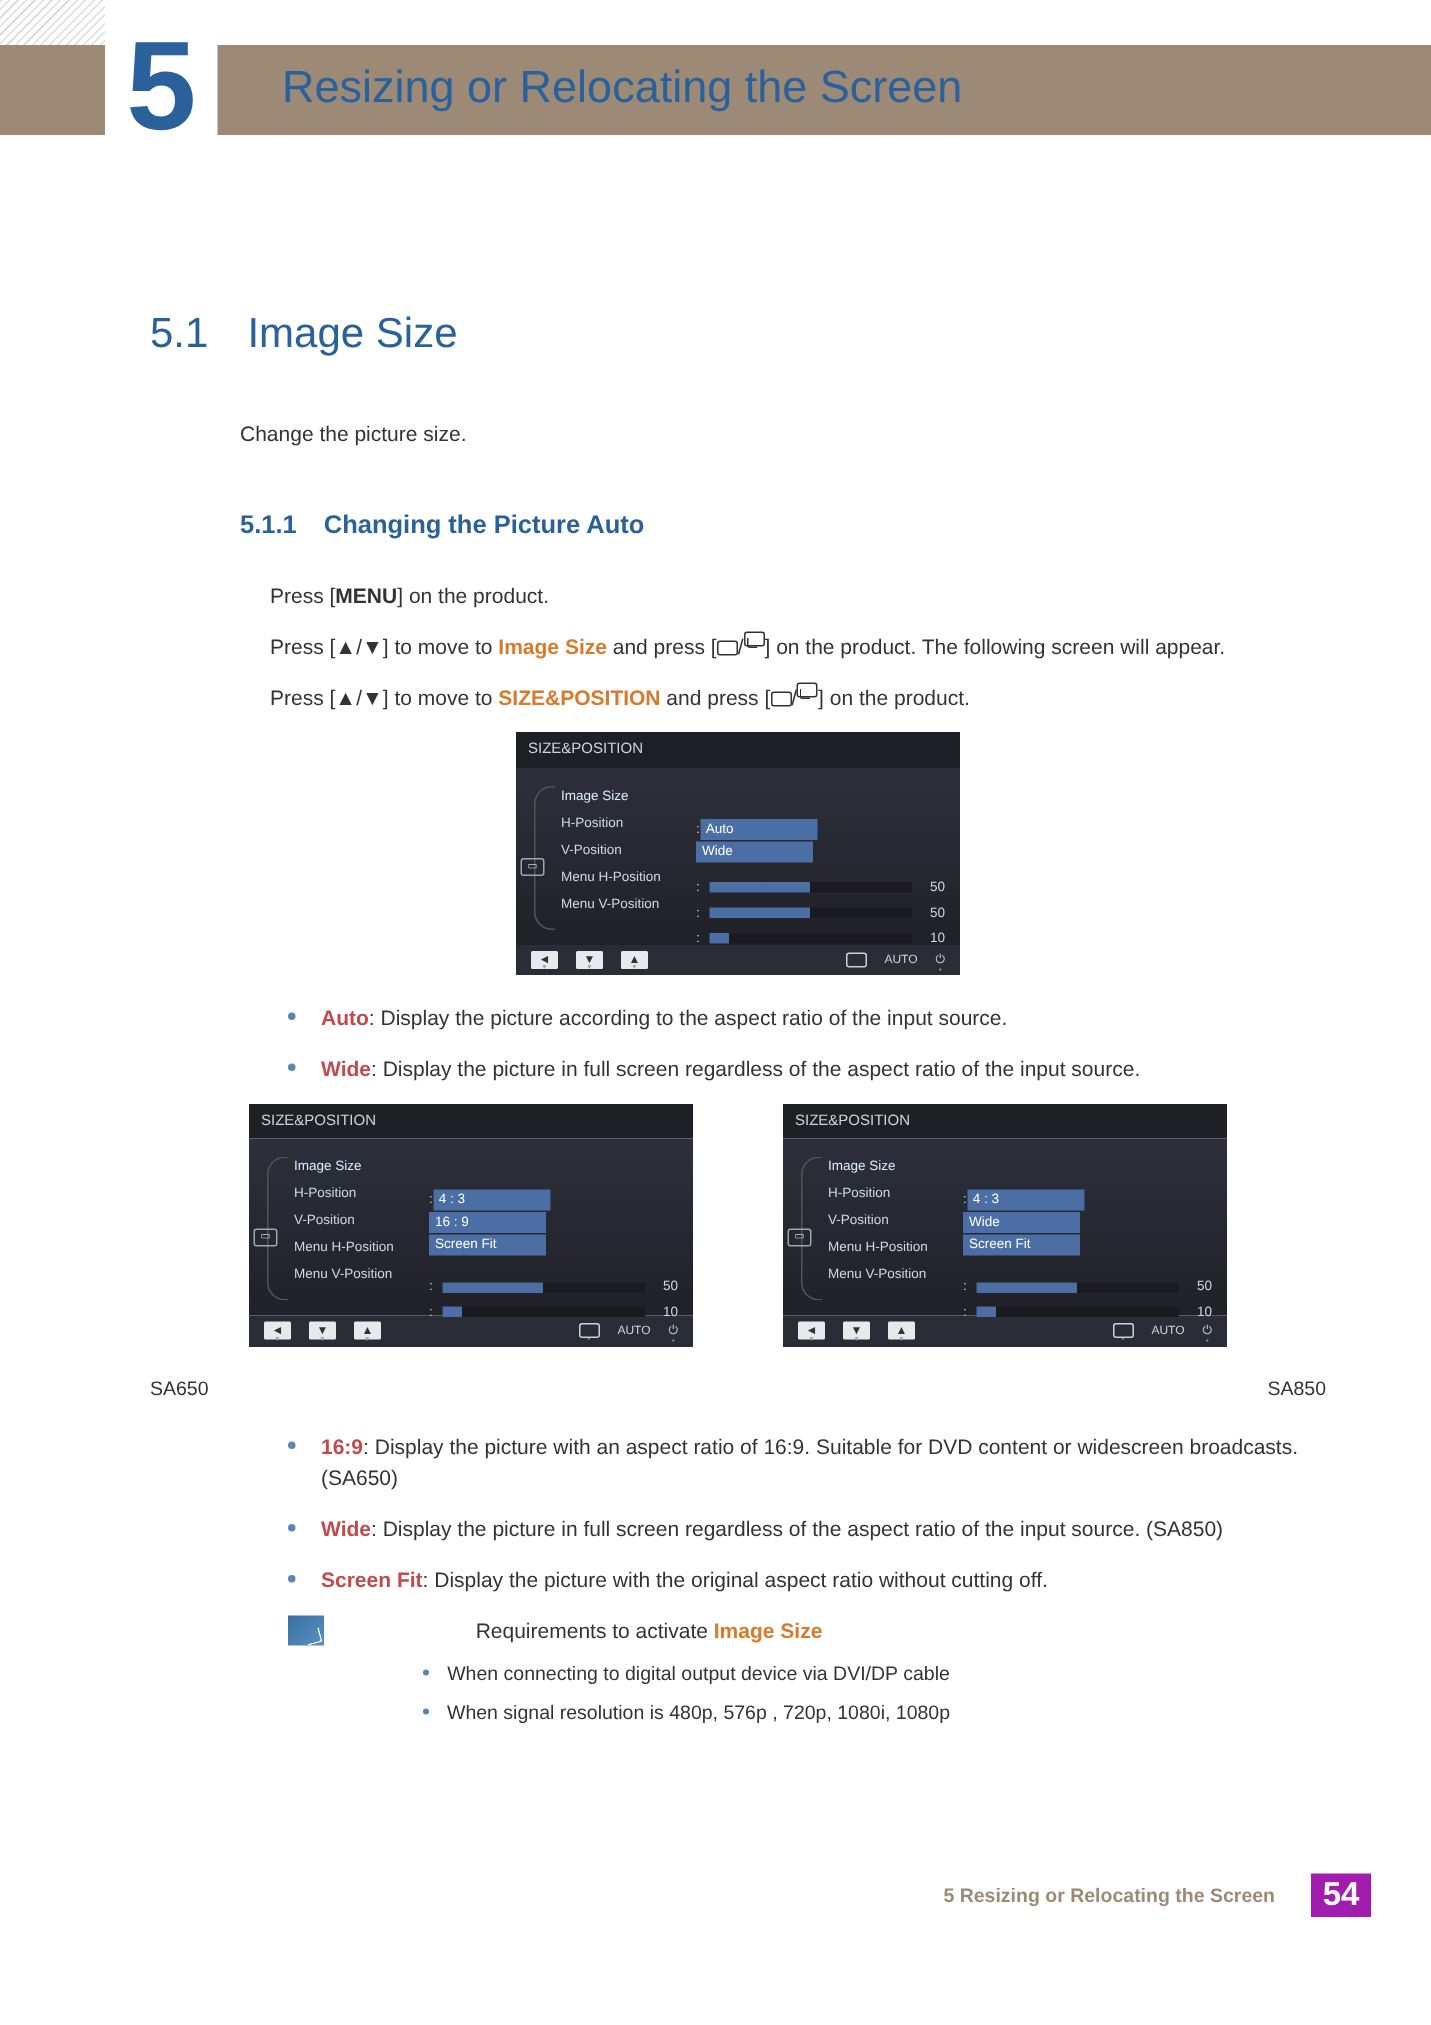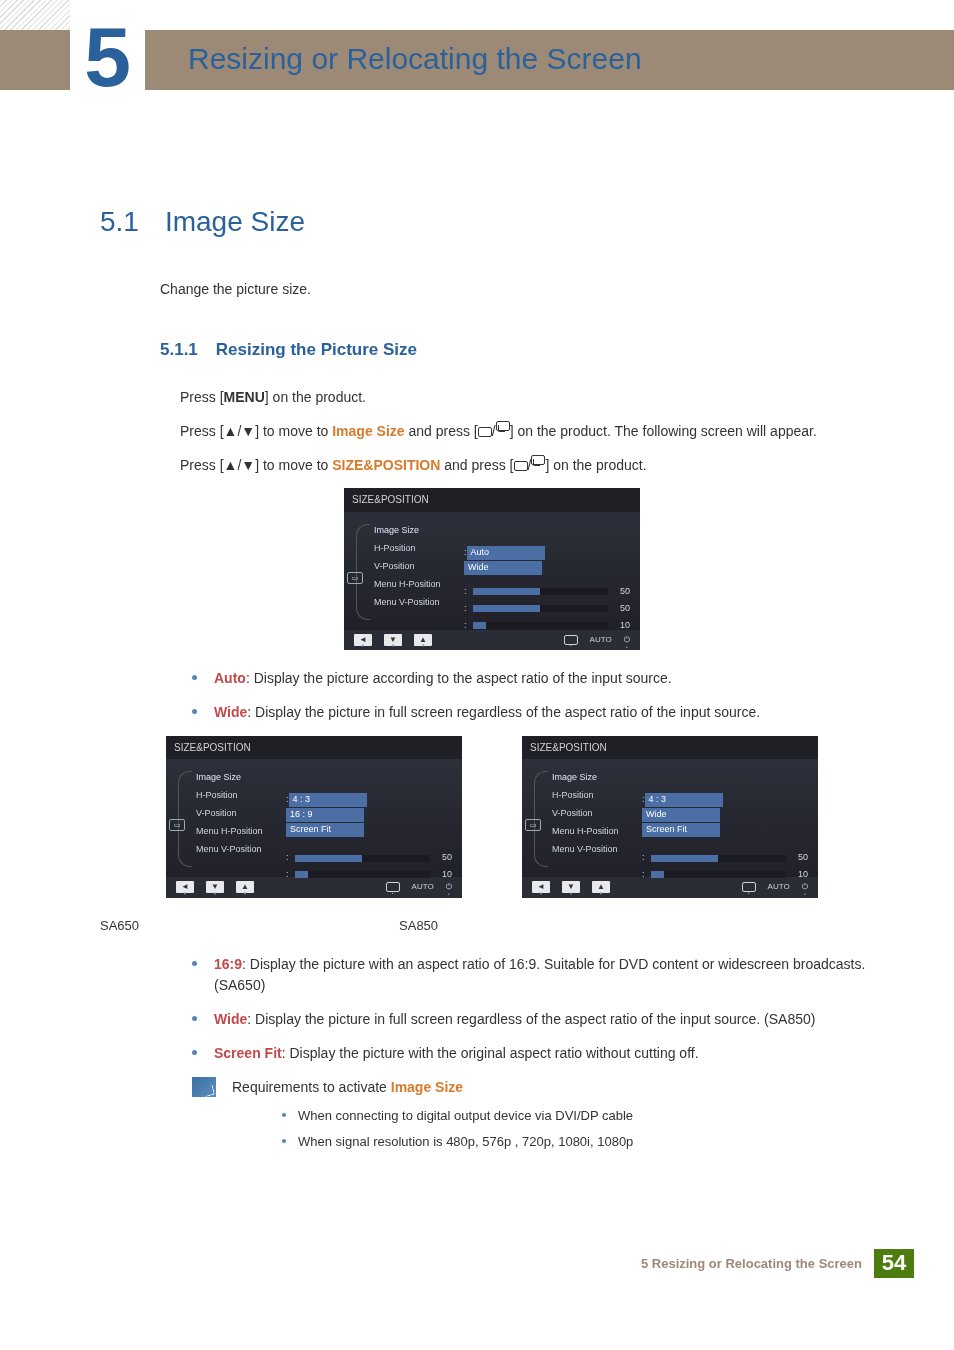--- a/index.html
+++ b/index.html
@@ -40,35 +40,35 @@
   .sliderrow { display: flex; align-items: center; gap: 6px; margin: 3px 0; }
   .slider { flex: 1; height: 7px; background: #1a1a20; position: relative; }
   .slider .fill { position: absolute; left: 0; top: 0; bottom: 0; background: #4b6ea5; }
   .sval { width: 16px; text-align: right; }
   .osd-footer { background: #2b2d36; display: flex; padding: 4px 10px; gap: 6px; align-items: center; font-size: 8px; }
   .fbtn { width: 18px; height: 12px; background: #e8e9ec; border-radius: 1px; display:flex; align-items:center; justify-content:center; color:#333; margin-right: 6px; position:relative; }
   .fbtn .dotunder { position:absolute; bottom:-4px; left:50%; transform:translateX(-50%); color:#8aa; font-size:5px; }
   .spacer { flex: 1; }
   .ftxt { color:#cfd2d7; font-size: 8px; display:flex; align-items:center; gap:2px; margin-left:6px; position:relative; }
   .ftxt .dotunder { position:absolute; bottom:-5px; left:50%; transform:translateX(-50%); color:#8aa; font-size:5px; }
-  .caption-row { display:flex; justify-content:flex-start; gap: 260px; margin: 6px 0 18px; font-size: 13px; color:#333; }
+  .caption-row { display:flex; justify-content:space-between; gap: 260px; margin: 6px 0 18px; font-size: 13px; color:#333; }
   ul.bullets { list-style: none; margin-left: 92px; }
   ul.bullets li { position: relative; padding-left: 22px; margin-bottom: 12px; }
   ul.bullets li::before { content: ""; position: absolute; left: 0; top: 7px; width: 5px; height: 5px; border-radius: 50%; background: #5a86b5; }
-  .notebox { margin-left: 92px; display:flex; gap: 16px; align-items:flex-start; margin-top: 6px; }
+  .notebox { margin-left: 92px; display:flex; gap: 16px; align-items:flex-start; margin-top: 6px; text-align: center; }
   .note-icon { width: 24px; height: 20px; background: linear-gradient(135deg,#3a6fa3,#5a8fbf); position: relative; flex-shrink:0; }
   .note-icon::after { content:""; position:absolute; right:2px; bottom:1px; width:9px; height:9px; border:1px solid #fff; border-left:none; border-top:none; transform: rotate(-15deg); border-radius:0 0 2px 0; }
   .notebox .nb-content p { margin-bottom: 8px; }
   ul.sub { list-style:none; margin-left: 50px; }
   ul.sub li { position: relative; padding-left: 16px; margin-bottom: 6px; font-size: 13px; }
   ul.sub li::before { content:""; position:absolute; left:0; top:7px; width:4px; height:4px; border-radius:50%; background:#5a86b5; }
   .footer { margin-top: 50px; padding: 0 40px 24px 100px; text-align: right; }
-  .footer-inner { display:inline-flex; align-items:center; gap:12px; }
+  .footer-inner { display:inline-flex; align-items:center; gap:24px; }
   .foot-txt { font-size: 13px; font-weight: bold; color: #9c8a77; }
-  .pagebox { background: #4d7c0f; color: #fff; font-size: 22px; font-weight: bold; width: 40px; height: 29px; display:flex; align-items:center; justify-content:center; }
+  .pagebox { background: #a21caf; color: #fff; font-size: 22px; font-weight: bold; width: 40px; height: 29px; display:flex; align-items:center; justify-content:center; }
   .pageframe { position: relative; }
 </style>
 </head>
 <body>
 
 <div class="pageframe">
   <div class="page-header">
     <div class="hatch"></div>
     <div class="brown-bar"></div>
     <div class="chapter-num-box">
@@ -79,21 +79,21 @@
 
   <div class="content">
     <div class="h1-row">
       <span class="h1-num">5.1</span>
       <span class="h1-txt">Image Size</span>
     </div>
     <p class="intro">Change the picture size.</p>
 
     <div class="h2-row">
       <span>5.1.1</span>
-      <span>Resizing the Picture Size</span>
+      <span>Changing the Picture Auto</span>
     </div>
 
     <div class="steps">
       <p>
         <span>Press [</span><span class="kw">MENU</span><span>] on the product.</span>
       </p>
       <p>
         <span>Press [</span><span class="glyph">▲/▼</span><span>] to move to </span><span class="accent-term">Image Size</span><span> and press [</span><span class="rect-icon"></span>/<span class="rect-icon enter"></span><span>] on the product. The following screen will appear.</span>
       </p>
       <p>

